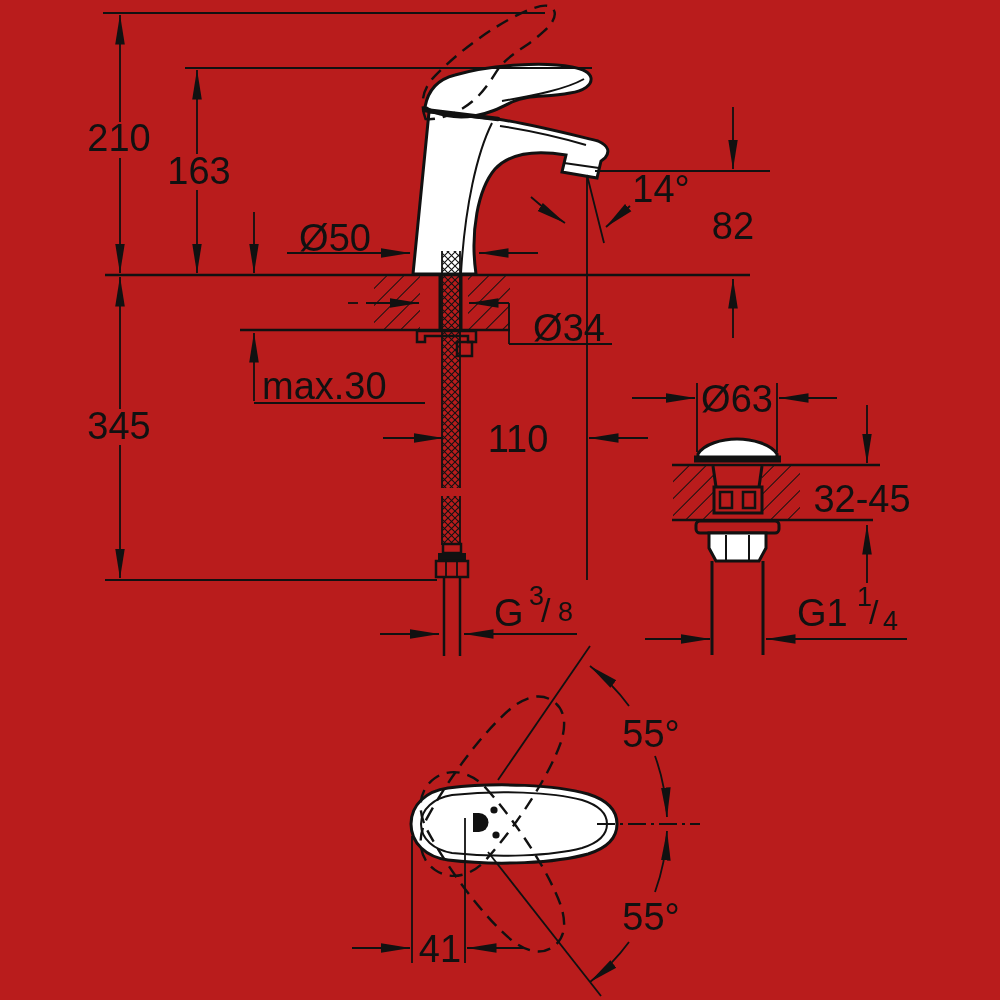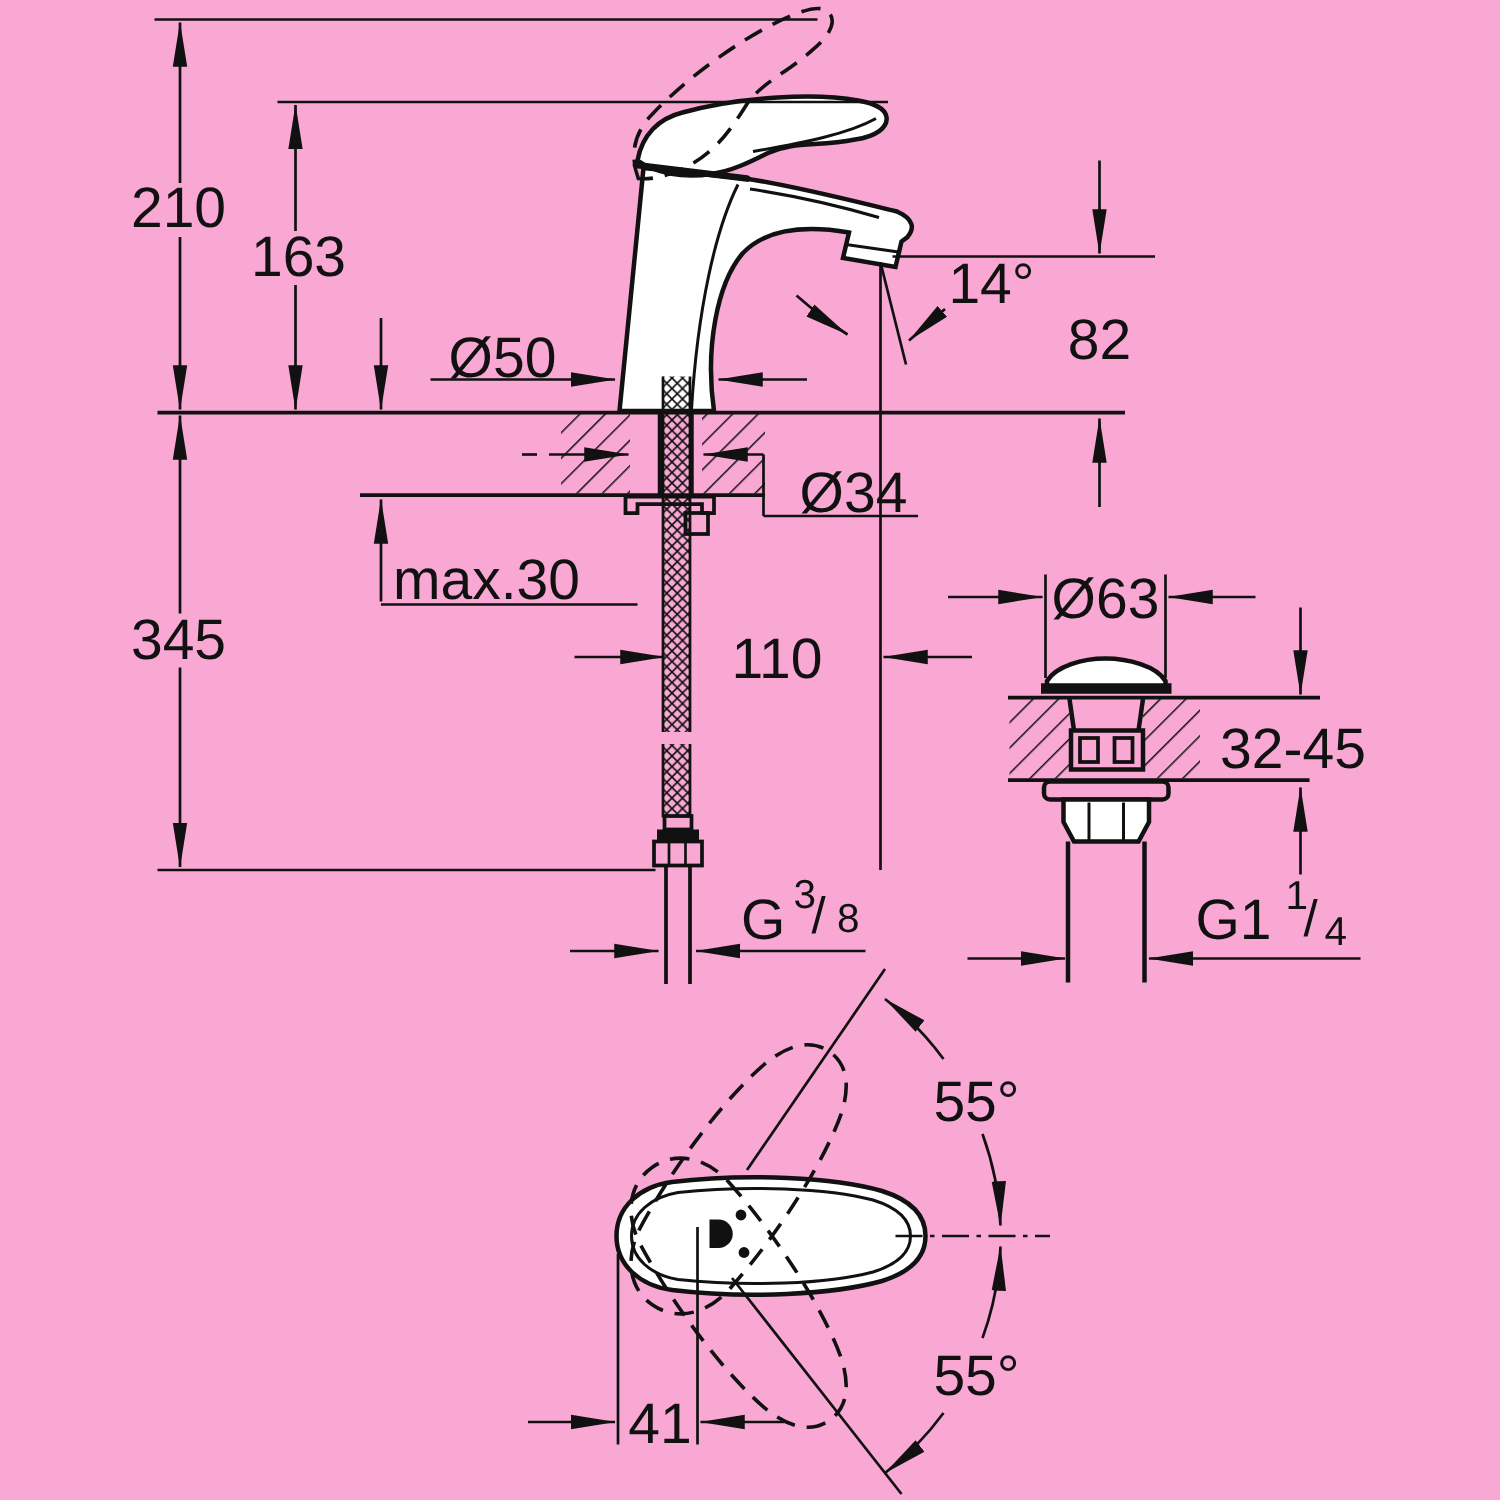--- a/index.html
+++ b/index.html
@@ -1,16 +1,16 @@
 <!DOCTYPE html>
 <html><head>
 <meta charset="utf-8">
 <style>
   html,body{margin:0;padding:0;background:#fff;}
-  .canvas{position:relative;width:1000px;height:1000px;background:#f9a8d4;overflow:hidden;
+  .canvas{position:relative;width:1000px;height:1000px;background:#b91c1c;overflow:hidden;
           font-family:"Liberation Sans", sans-serif;}
   svg{display:block;}
   .thin{stroke:#111;stroke-width:1.8;fill:none;}
   .thick{stroke:#111;stroke-width:2.5;fill:none;}
   .part{stroke:#111;stroke-width:3;fill:#fff;}
   .partline{stroke:#111;stroke-width:3;fill:none;}
   .inner{stroke:#111;stroke-width:2;fill:none;}
   .seam{stroke:#111;stroke-width:4.5;fill:none;stroke-linecap:round;}
   .solidpart{fill:#fff;stroke:#111;stroke-width:3;}
   .dashedpart{fill:none;stroke:#111;stroke-width:2.4;stroke-dasharray:13 8;}

